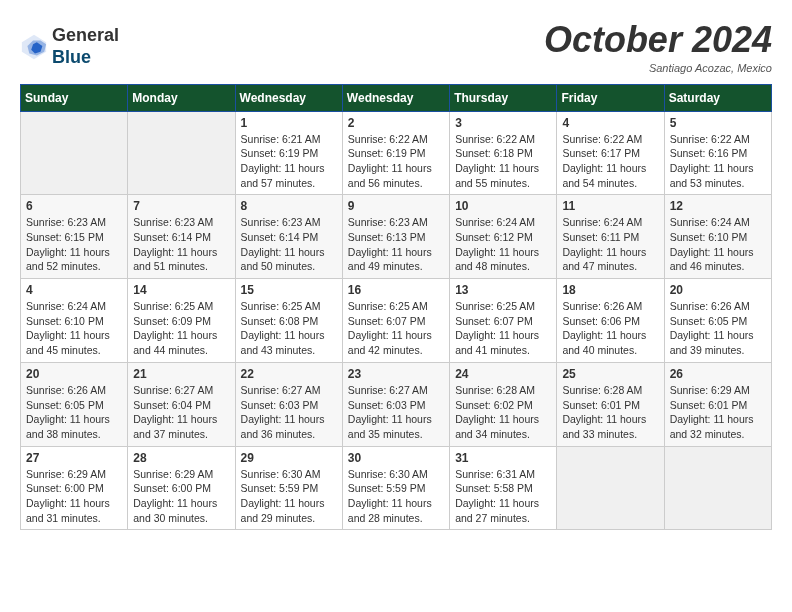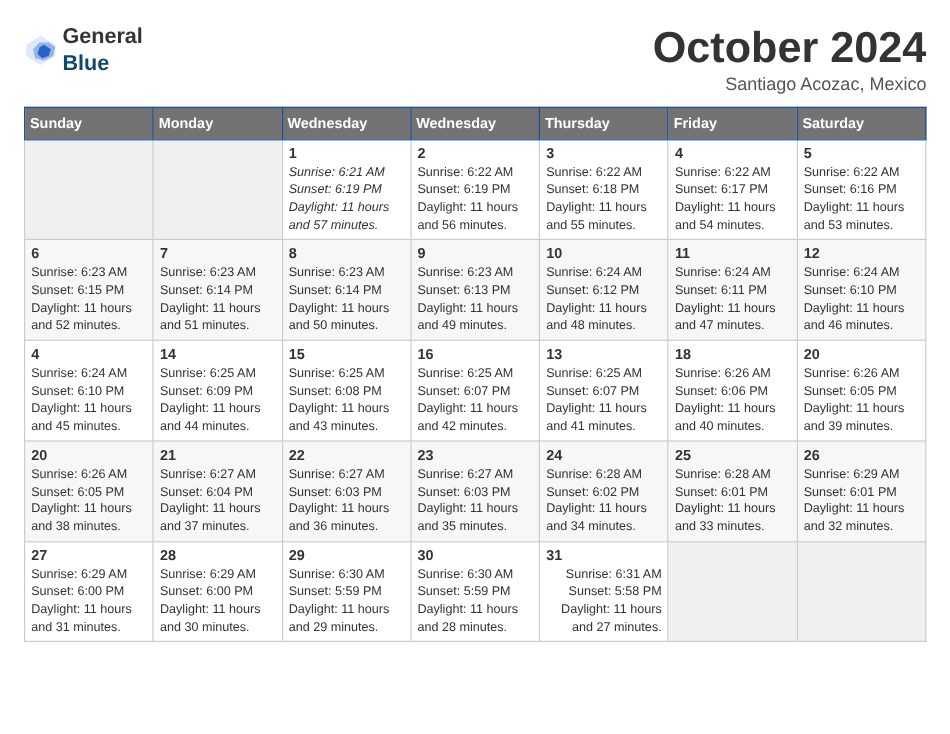--- a/index.html
+++ b/index.html
@@ -6,60 +6,61 @@
     body {
       font-family: Arial, sans-serif;
       background: #fff;
       width: 792px;
       min-height: 612px;
       padding: 20px;
     }
     .header {
       display: flex;
       justify-content: space-between;
-      align-items: flex-start;
+      align-items: center;
       margin-bottom: 10px;
     }
     .logo {
       display: flex;
       align-items: center;
       gap: 4px;
     }
     .logo-text {
       font-size: 18px;
       font-weight: bold;
       line-height: 1.2;
     }
     .logo-general { color: #333; }
     .logo-blue { color: #0c4a6e; }
     .logo-icon {
       width: 28px;
       height: 28px;
     }
     .title-block {
       text-align: right;
+      font-style: italic;
     }
     .month-title {
       font-size: 36px;
       font-weight: bold;
       color: #333;
       line-height: 1.1;
     }
     .location {
-      font-size: 15px;
+      font-size: 11px;
       color: #555;
       margin-top: 2px;
     }
     .calendar {
       width: 100%;
       border-collapse: collapse;
       font-size: 11px;
     }
     .calendar thead th {
-      background: #737373;
+      background: #14532d;
       color: #fff;
       padding: 6px 4px;
       text-align: left;
       font-size: 12px;
       font-weight: bold;
       border: 1px solid #1a4fa0;
     }
     .calendar tbody td {
       border: 1px solid #ccc;
       vertical-align: top;
@@ -119,21 +120,21 @@
         <th>Friday</th>
         <th>Saturday</th>
       </tr>
   </thead>
   <tbody>
   <tr>
         <td class="empty-cell"></td>
         <td class="empty-cell"></td>
         <td>
           <span class="day-num">1</span>
-          <div class="day-info" style="white-space: pre-line; font-style: italic;">Sunrise: 6:21 AM
+          <div class="day-info" style="white-space: pre-line;">Sunrise: 6:21 AM
 Sunset: 6:19 PM
 Daylight: 11 hours and 57 minutes.</div>
         </td>
         <td>
           <span class="day-num">2</span>
           <div class="day-info" style="white-space: pre-line;">Sunrise: 6:22 AM
 Sunset: 6:19 PM
 Daylight: 11 hours and 56 minutes.</div>
         </td>
         <td>
@@ -307,21 +308,21 @@
 Daylight: 11 hours and 29 minutes.</div>
         </td>
         <td>
           <span class="day-num">30</span>
           <div class="day-info" style="white-space: pre-line;">Sunrise: 6:30 AM
 Sunset: 5:59 PM
 Daylight: 11 hours and 28 minutes.</div>
         </td>
         <td>
           <span class="day-num">31</span>
-          <div class="day-info" style="white-space: pre-line; text-align: right;">Sunrise: 6:31 AM
+          <div class="day-info" style="white-space: pre-line;">Sunrise: 6:31 AM
 Sunset: 5:58 PM
 Daylight: 11 hours and 27 minutes.</div>
         </td>
         <td class="empty-cell"></td>
         <td class="empty-cell"></td>
       </tr>
     </tbody>
 </table>
 
 </body></html>

